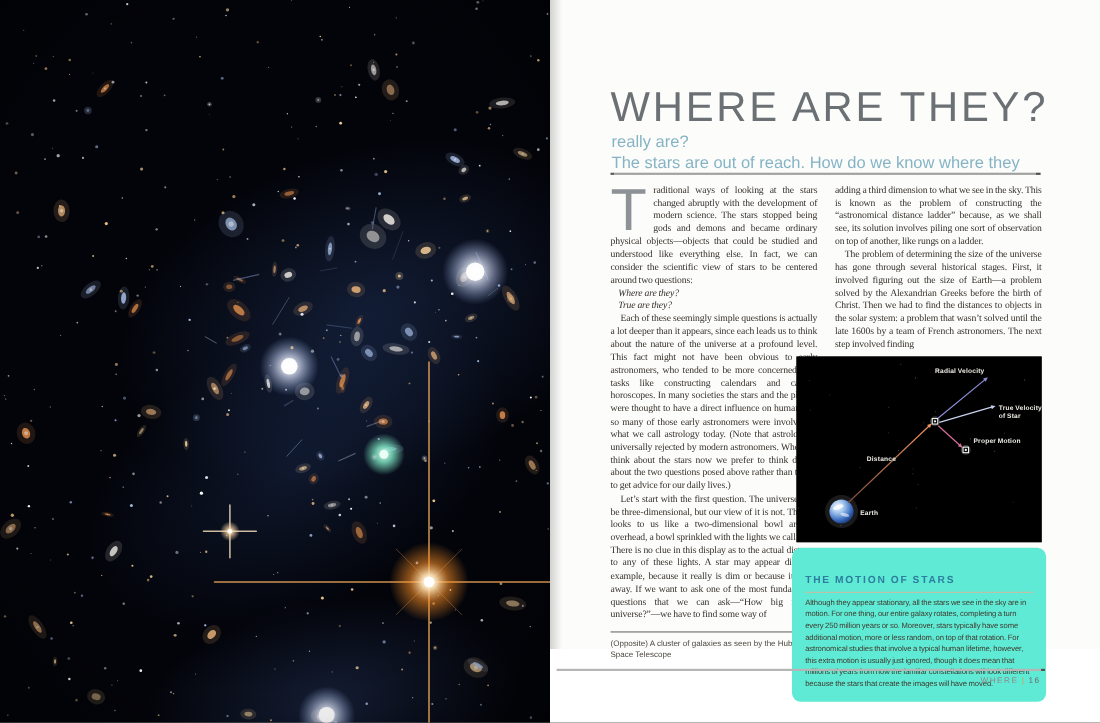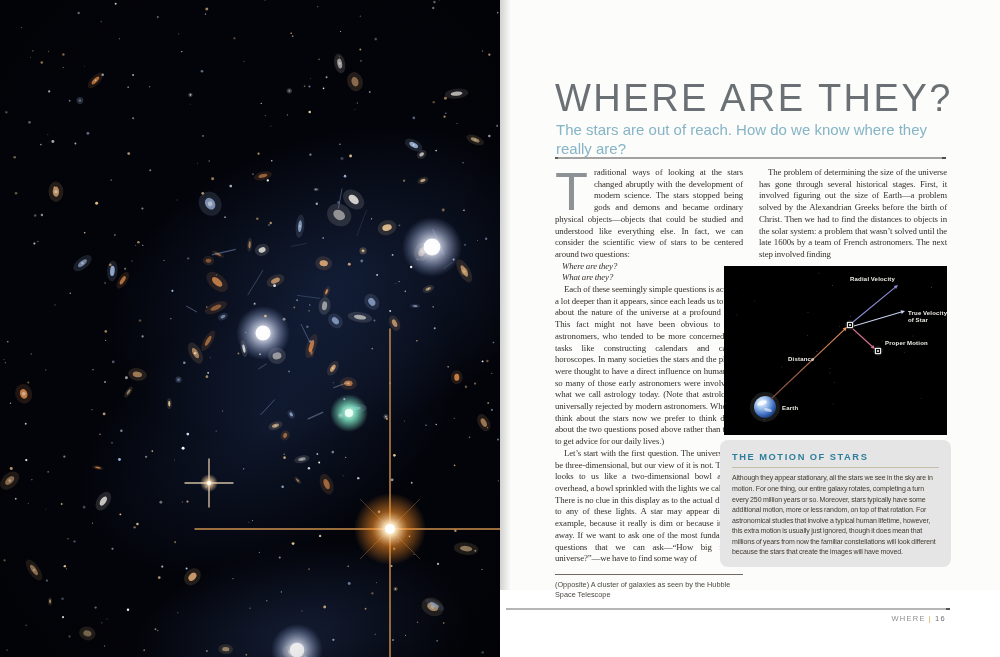--- a/index.html
+++ b/index.html
@@ -32,22 +32,22 @@
        color:#8d9296;padding:3px 6px 0 0;}
 
   .footnote-rule{width:100%;height:1px;background:#6f6b64;margin:9px 0 5px;}
   .footnote{font-family:"Liberation Sans",sans-serif;font-size:7.3px;line-height:9.8px;
        color:#4c4840;text-align:left;letter-spacing:0;word-spacing:0;}
 
   .diagram-wrap{margin:5px 0 0 -35px;}
   #diagram-svg{display:block;width:223px;height:169px;background:#000;
        font-family:"Liberation Sans",sans-serif;}
 
-  .sidebox{margin:5px 0 0 -39px;width:231px;background:#e5e5e5;border-radius:8px;
-       padding:12px 12px 9px;box-sizing:border-box;font-family:"Liberation Sans",sans-serif;}
+  .sidebox{margin:5px 0 0 -39px;width:231px;background:#5eead4;border-radius:8px;
+       padding:24px 12px 9px;box-sizing:border-box;font-family:"Liberation Sans",sans-serif;}
   .sidebox h3{margin:0;font-size:9.3px;letter-spacing:1.6px;color:#2d7e9e;font-weight:bold;}
   .side-rule{height:1px;background:#c7bda6;margin:4px 0 5px;}
   .side-body{font-size:7px;line-height:10.6px;color:#403a2f;text-align:left;}
 
   .footer-rule{position:absolute;left:6px;top:608px;width:444px;height:2px;
        background:linear-gradient(90deg,#b5b5b5,#b5b5b5 calc(100% - 4px),#555 calc(100% - 4px));}
   .pagefoot{position:absolute;top:614px;right:54px;font-size:7.5px;letter-spacing:1.3px;color:#8e8e8e;}
   .pagefoot .sep{color:#d2a53c;margin:0 3px;}
   .pagefoot .num{color:#6f6f6f;}
 </style>
@@ -795,38 +795,39 @@
       <circle cx="209" cy="483" r="9" fill="url(#sp1)"></circle>
       <circle cx="209" cy="483" r="2" fill="#ffffff"></circle>
     </svg>
 </div>
 
 <div class="page">
   <div class="gutter-shadow"></div>
 
   <div class="title">WHERE ARE THEY?</div>
   <div class="subtitle">
+    <div>really are?</div>
     <div>The stars are out of reach. How do we know where they</div>
-    <div>really are?</div>
   </div>
   <div class="title-rule"></div>
 
   <div class="cols">
 
     <div class="col">
       <p><span class="dropcap">T</span><span>raditional ways of looking at the stars changed abruptly with the development of modern science. The stars stopped being gods and demons and became ordinary physical objects—objects that could be studied and understood like everything else. In fact, we can consider the scientific view of stars to be centered around two questions:</span></p>
       <p class="q">Where are they?</p>
-      <p class="q">What are they?</p>
+      <p class="q">True are they?</p>
       <p class="indent">Each of these seemingly simple questions is actually a lot deeper than it appears, since each leads us to think about the nature of the universe at a profound level. This fact might not have been obvious to early astronomers, who tended to be more concerned with tasks like constructing calendars and casting horoscopes. In many societies the stars and the planets were thought to have a direct influence on human life, so many of those early astronomers were involved in what we call astrology today. (Note that astrology is universally rejected by modern astronomers. When we think about the stars now we prefer to think deeply about the two questions posed above rather than trying to get advice for our daily lives.)</p>
       <p class="indent">Let’s start with the first question. The universe may be three-dimensional, but our view of it is not. The sky looks to us like a two-dimensional bowl arching overhead, a bowl sprinkled with the lights we call stars. There is no clue in this display as to the actual distance to any of these lights. A star may appear dim, for example, because it really is dim or because it is far away. If we want to ask one of the most fundamental questions that we can ask—“How big is the universe?”—we have to find some way of</p>
       <div class="footnote-rule"></div>
       <div class="footnote">(Opposite) A cluster of galaxies as seen by the Hubble Space Telescope</div>
     </div>
 
     <div class="col">
+      <p>adding a third dimension to what we see in the sky. This is known as the problem of constructing the “astronomical distance ladder” because, as we shall see, its solution involves piling one sort of observation on top of another, like rungs on a ladder.</p>
       <p class="indent">The problem of determining the size of the universe has gone through several historical stages. First, it involved figuring out the size of Earth—a problem solved by the Alexandrian Greeks before the birth of Christ. Then we had to find the distances to objects in the solar system: a problem that wasn’t solved until the late 1600s by a team of French astronomers. The next step involved finding</p>
 
       <div class="diagram-wrap">
         <svg id="diagram-svg" viewBox="0 0 223 169">
             <defs>
               <radialGradient id="eg" cx="0.35" cy="0.3" r="0.8">
                 <stop offset="0" stop-color="#f4f9ff" stop-opacity="1"></stop>
                 <stop offset="0.35" stop-color="#9cc0ea" stop-opacity="1"></stop>
                 <stop offset="0.7" stop-color="#3b6cc0" stop-opacity="1"></stop>
                 <stop offset="1" stop-color="#0e2a5e" stop-opacity="1"></stop>

